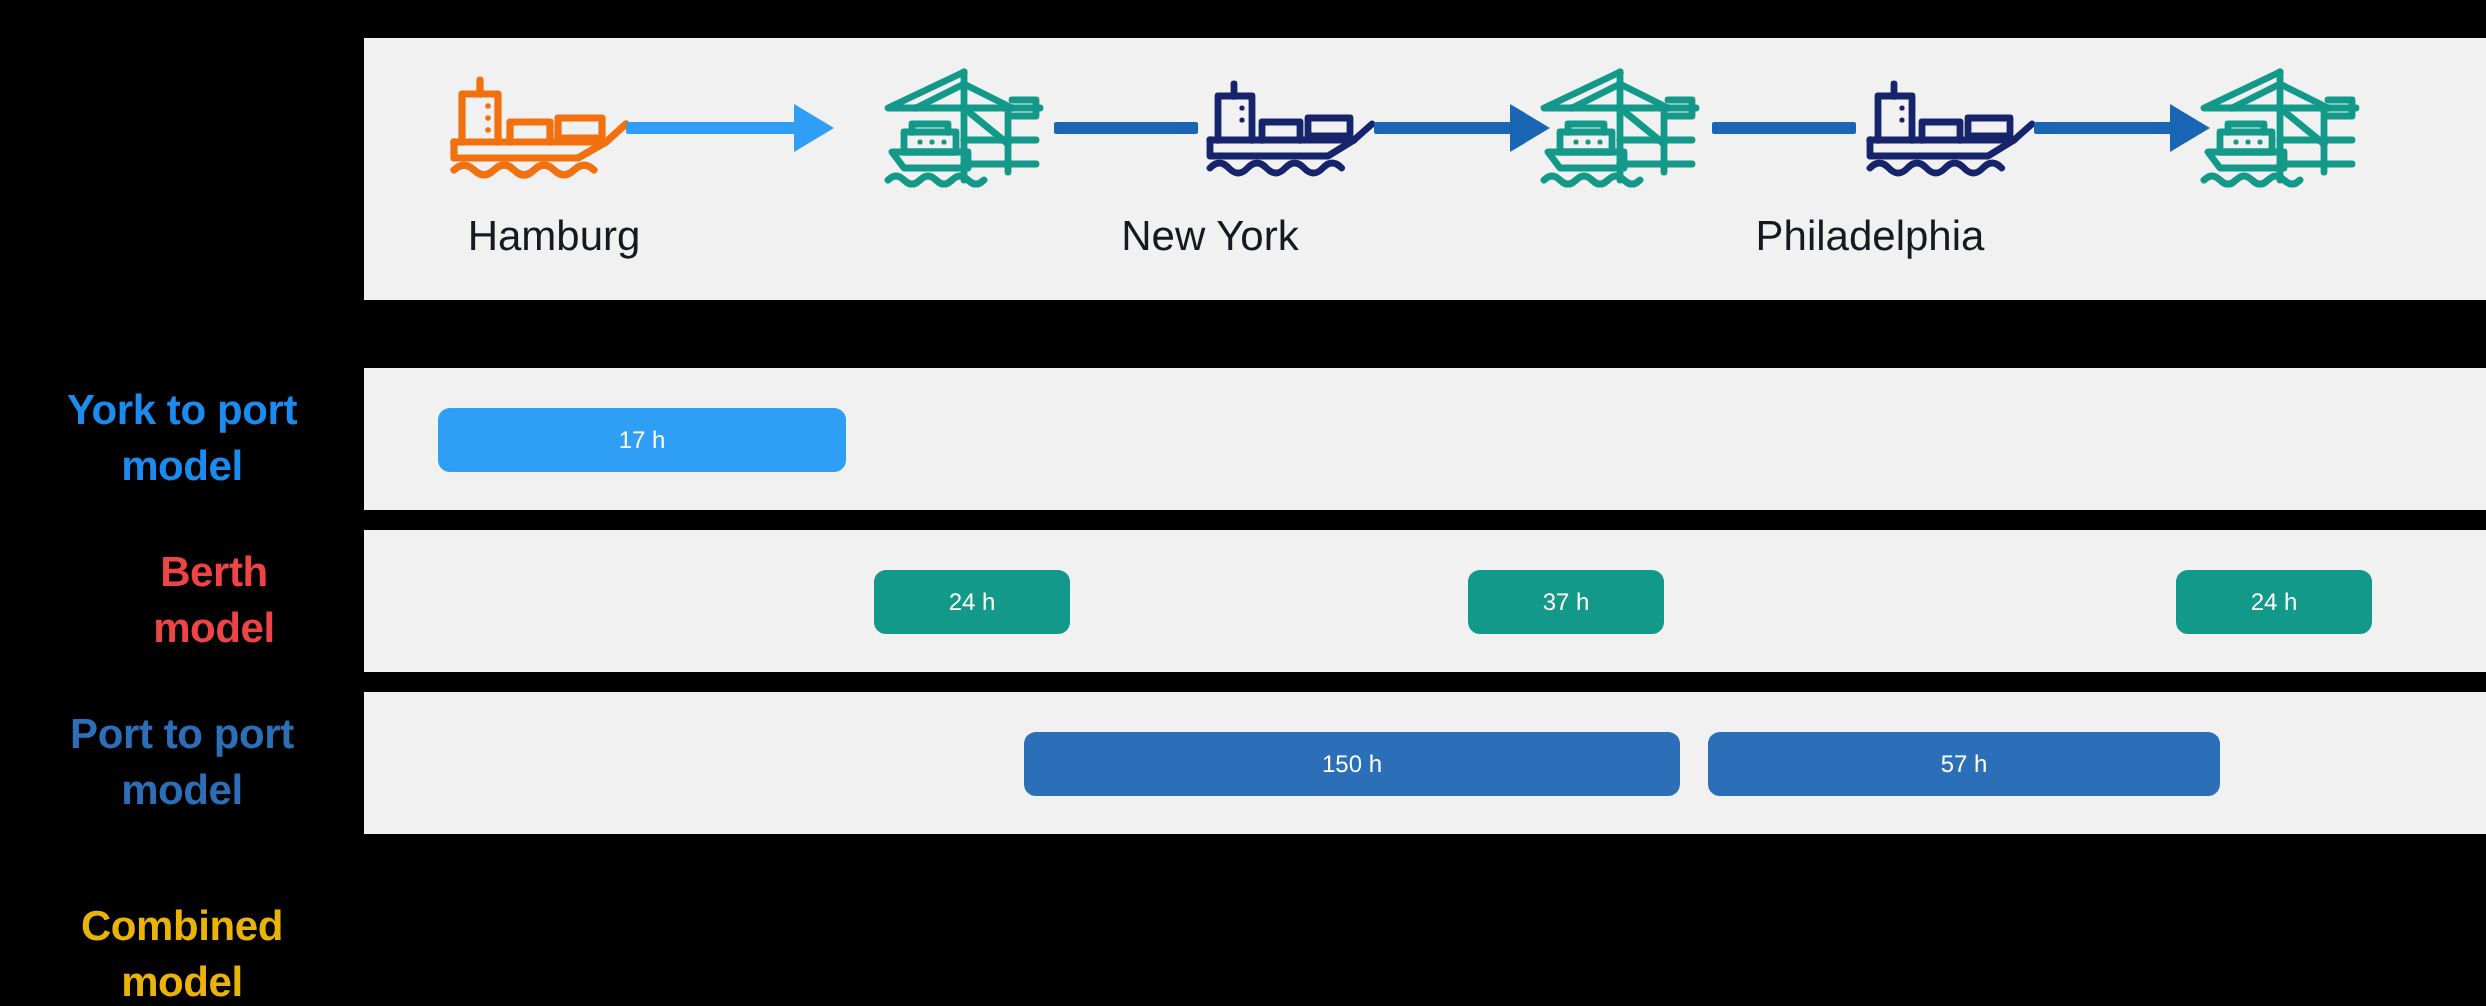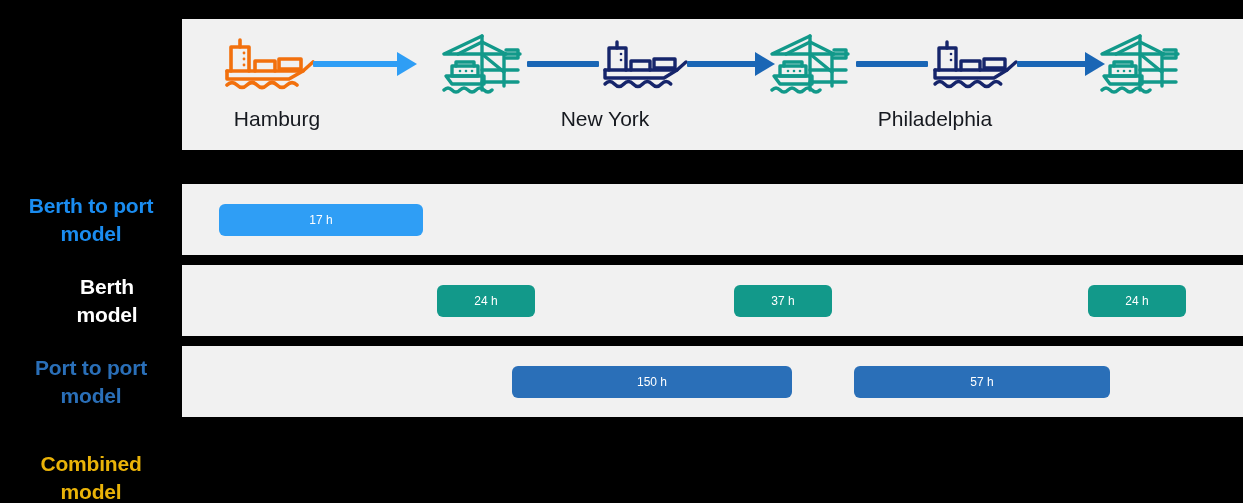--- a/index.html
+++ b/index.html
@@ -237,48 +237,48 @@
           <path d="M12 58 q4 -4 8 0 q4 4 8 0 q4 -4 8 0 q4 4 8 0 q4 -4 8 0 q4 4 8 0"></path>
         </svg>
       </div>
       <div class="port-name" style="left:653px;">Philadelphia</div>
 
     </div>
   </div>
 
   <div class="row-label" id="label-ocean" style="color:#1a8cf0;">
     <div>
-      <span>Berth to port</span><br>
+      <span>York to port</span><br>
       <span>model</span>
     </div>
   </div>
   <div class="row-panel" id="row-ocean">
     <div class="bar" style="left:37px; width:204px; background:#2f9ef5;">17 h</div>
   </div>
 
-  <div class="row-label" id="label-berth" style="color:#ffffff;padding-left:32px;">
+  <div class="row-label" id="label-berth" style="color:#ef4444;padding-left:32px;">
     <div>
       <span>Berth</span><br>
       <span>model</span>
     </div>
   </div>
   <div class="row-panel" id="row-berth">
     <div class="bar" style="left:255px; width:98px; background:#12998a;">24 h</div>
     <div class="bar" style="left:552px; width:98px; background:#12998a;">37 h</div>
     <div class="bar" style="left:906px; width:98px; background:#12998a;">24 h</div>
   </div>
 
   <div class="row-label" id="label-p2p" style="color:#2a6fb8;">
     <div>
       <span>Port to port</span><br>
       <span>model</span>
     </div>
   </div>
   <div class="row-panel" id="row-p2p">
-    <div class="bar" style="left:330px; width:280px; background:#2a6fb8;">150 h</div>
+    <div class="bar" style="left:330px; width:328px; background:#2a6fb8;">150 h</div>
     <div class="bar" style="left:672px; width:256px; background:#2a6fb8;">57 h</div>
   </div>
 
   <div class="row-label" id="label-comb" style="color:#eab308;">
     <div>
       <span>Combined</span><br>
       <span>model</span>
     </div>
   </div>
 

